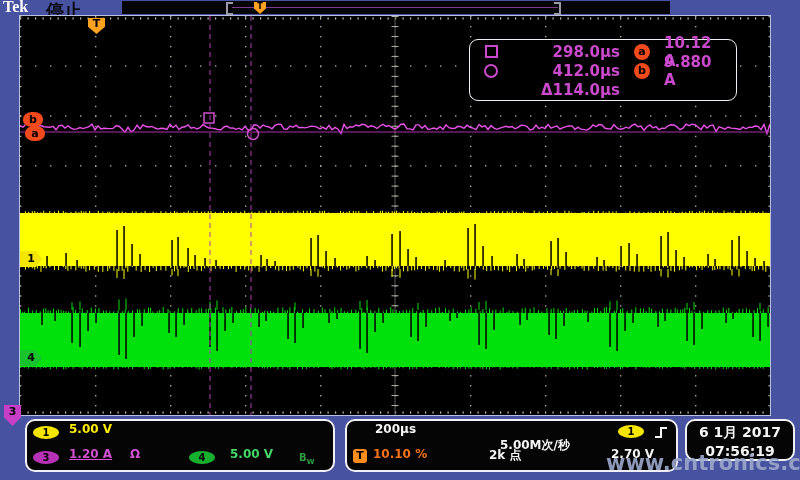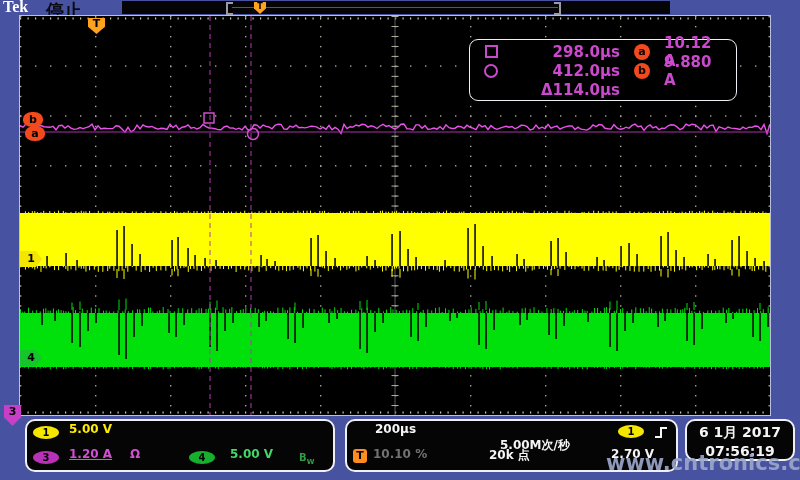--- a/index.html
+++ b/index.html
@@ -60,21 +60,21 @@
   .bbox{background:#050505;border:2px solid #efeff5;border-radius:10px;box-sizing:border-box;}
   #box-ch{left:25px;top:419px;width:310px;height:53px;}
   #box-horiz{left:345px;top:419px;width:333px;height:53px;}
   #box-date{left:685px;top:419px;width:110px;height:42px;color:#f5f5f5;
             font-size:14px;font-weight:bold;text-align:center;line-height:19px;padding-top:2px;}
   .badge{width:26px;height:13px;border-radius:50%;color:#000;font-size:10px;font-weight:bold;
          text-align:center;line-height:13px;display:inline-block;}
   .b-yel{background:#f5e600;} .b-mag{background:#b832b8;} .b-grn{background:#17b02e;}
   .b-org{width:14px;height:14px;border-radius:3px;background:#ff8c1f;font-size:11px;line-height:14px;}
   .t-yel{color:#ffec00;} .t-mag{color:#d24fd2;} .t-grn{color:#44d868;}
-  .t-wht{color:#f5f5f5;} .t-org{color:#737373;}
+  .t-wht{color:#f5f5f5;} .t-org{color:#f97316;}
   .bt{font-size:12px;font-weight:bold;position:absolute;white-space:nowrap;}
   #bw{color:#2f9e43;font-size:10px;font-weight:bold;text-align:right;}
   #bw sub{font-size:7px;}
 
   #watermark{left:606px;top:451px;color:#9aa6c9;font-size:21px;font-weight:600;
              opacity:.92;z-index:10;letter-spacing:0px;}
 </style>
 </head>
 <body>
 
@@ -2182,21 +2182,21 @@
 
 <div class="abs bbox" id="box-horiz">
   <span class="bt t-wht" style="left:8px;top:1px;margin-left:20px;">200µs</span>
   <span class="bt t-wht" style="left:142px;top:16px;margin-left:11px;">5.00M次/秒</span>
   <span class="abs badge b-yel" style="left:271px;top:4px;">1</span>
   <svg class="abs" style="left:306px;top:4px;" width="16" height="15">
     <path d="M2 12 H8 V3 H14" stroke="#f5f5f5" stroke-width="2" fill="none"></path>
   </svg>
   <span class="abs badge b-org" style="left:6px;top:28px;">T</span>
   <span class="bt t-org" style="left:26px;top:26px;">10.10 %</span>
-  <span class="bt t-wht" style="left:142px;top:26px;">20k 点</span>
+  <span class="bt t-wht" style="left:142px;top:26px;">2k 点</span>
   <span class="bt t-wht" style="left:264px;top:26px;">2.70 V</span>
 </div>
 
 <div class="abs bbox" id="box-date">
   <div>6 1月 2017</div>
   <div>07:56:19</div>
 </div>
 
 <div class="abs" id="watermark">www.cntronics.com</div>
 

